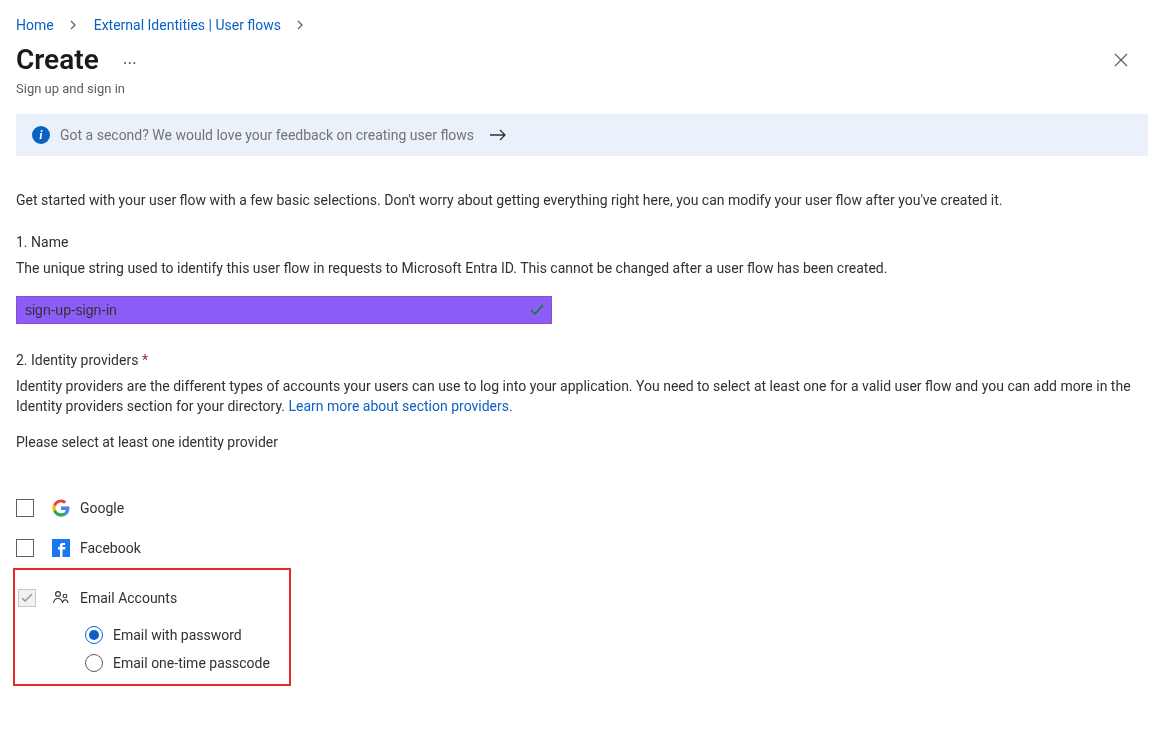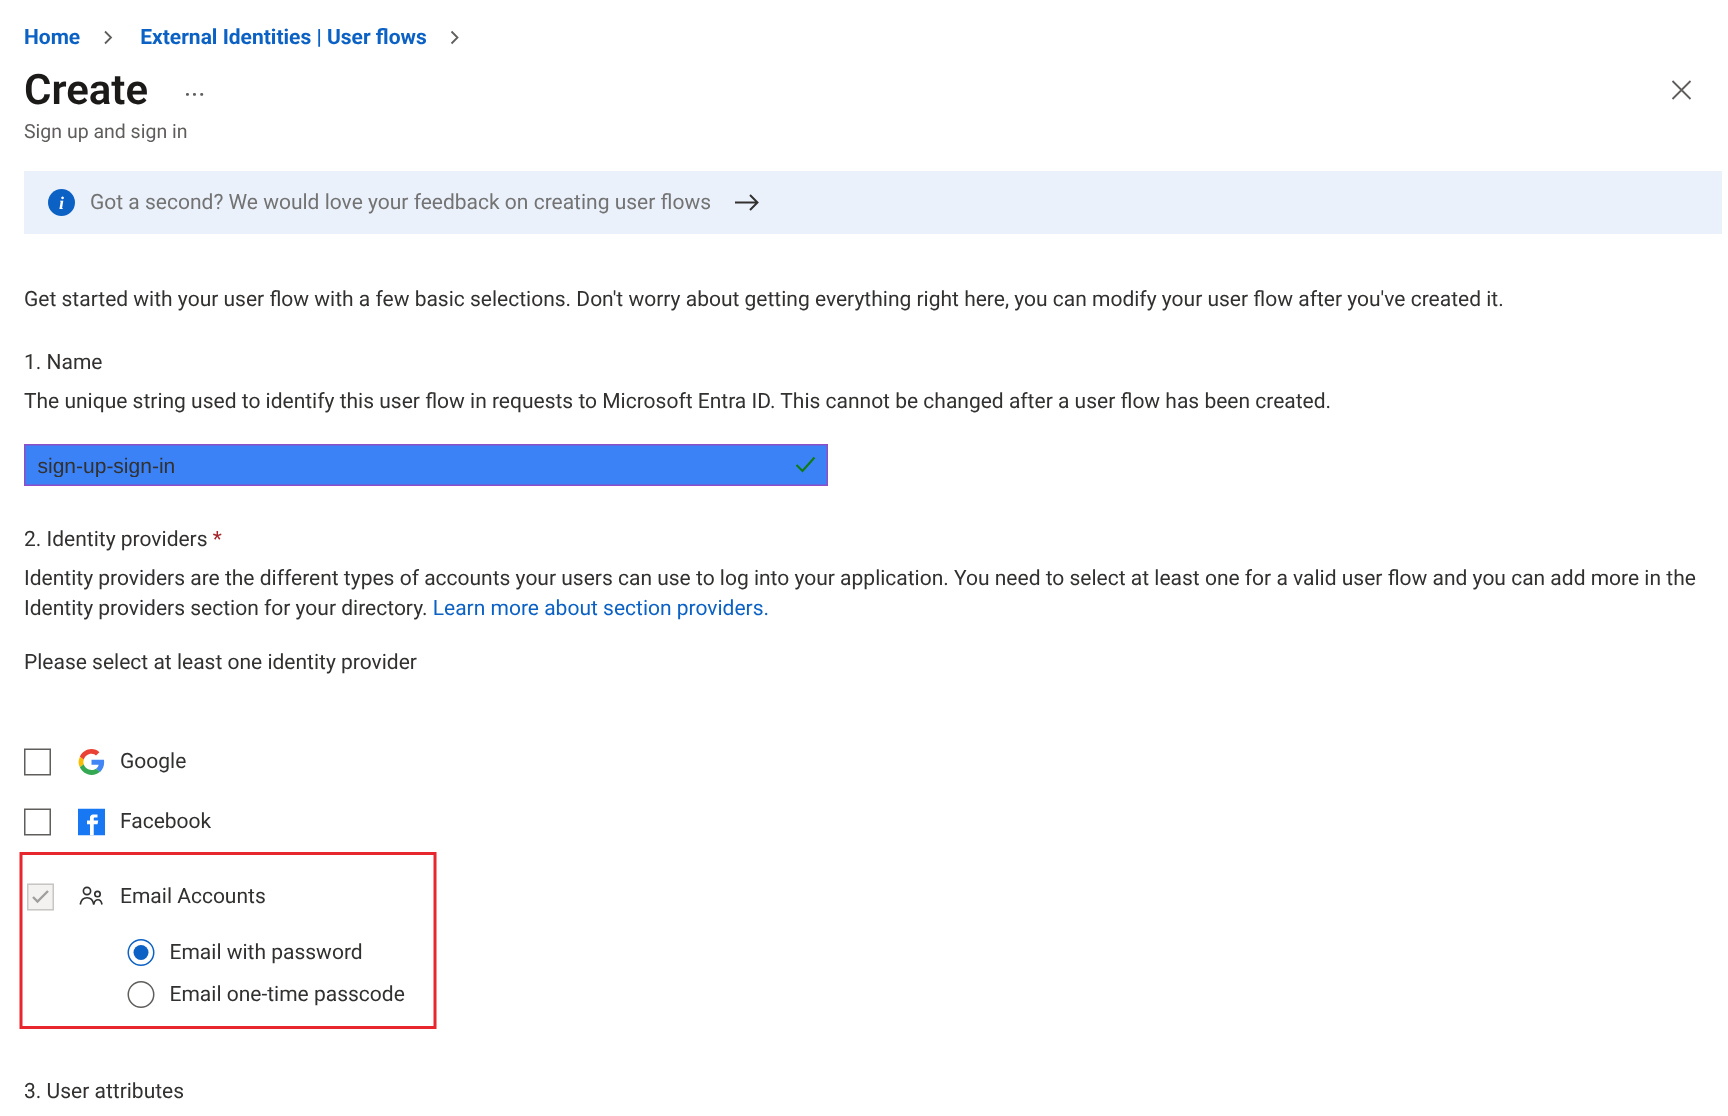--- a/index.html
+++ b/index.html
@@ -11,21 +11,21 @@
     background: #fff;
     width: 1152px;
     height: 744px;
     overflow: hidden;
   }
   a.link { color:#0b61c4; text-decoration:none; cursor:pointer; }
 
   .page { padding: 15px 0 0 16px; position:relative; }
 
   
-  .breadcrumb { display:flex; align-items:center; gap:16px; font-size:14px; height:20px; margin-bottom:8px;font-weight:bold;}
+  .breadcrumb { display:flex; align-items:center; gap:16px; font-size:14px; height:20px; margin-bottom:8px;}
   .crumb-sep { color:#605e5c; }
 
   
   .title-row { display:flex; align-items:center; justify-content:space-between; padding-right:20px;}
   .title-left { display:flex; align-items:center; gap:24px; }
   h1.page-title { font-size:28px; font-weight:600; margin:0; color:#1b1a19; line-height:34px;}
   .more-dots { color:#605e5c; font-size:18px; cursor:pointer; line-height:1; position:relative; top:4px;}
   .close-x { font-size:18px; color:#605e5c; cursor:pointer; padding:4px; line-height:1;}
   .subtitle { font-size:13px; color:#605e5c; margin-top:4px; margin-bottom:18px;}
 
@@ -54,21 +54,21 @@
   .req { color:#a4262c; }
 
   
   .name-input-wrap { position:relative; width:536px; margin-bottom:28px;}
   .name-input {
     width:100%; height:28px;
     border:1px solid #8e4ec6;
     padding:3px 28px 3px 8px;
     font-size:14px; color:#323130;
     outline:none;
-    background:#3b82f6;
+    background:#8b5cf6;
   }
   .name-check { position:absolute; right:8px; top:50%; transform:translateY(-50%); color:#107c10; }
 
   .idp-instr { margin:16px 0 38px 0; }
 
   
   .providers { }
   .prov-row { display:flex; align-items:center; gap:18px; height:40px;text-align:center; }
   .cb {
     width:18px; height:18px; border:1px solid #605e5c; background:#fff; cursor:pointer;
@@ -222,18 +222,15 @@
             <span>Email with password</span>
           </div>
           <div class="radio-row">
             <span class="radio"></span>
             <span>Email one-time passcode</span>
           </div>
         </div>
       </div>
     </div>
 
-    <div class="section3">
-      <div class="section-label">3. User attributes</div>
-    </div>
 
   </div>
 </div>
 
 </body></html>

